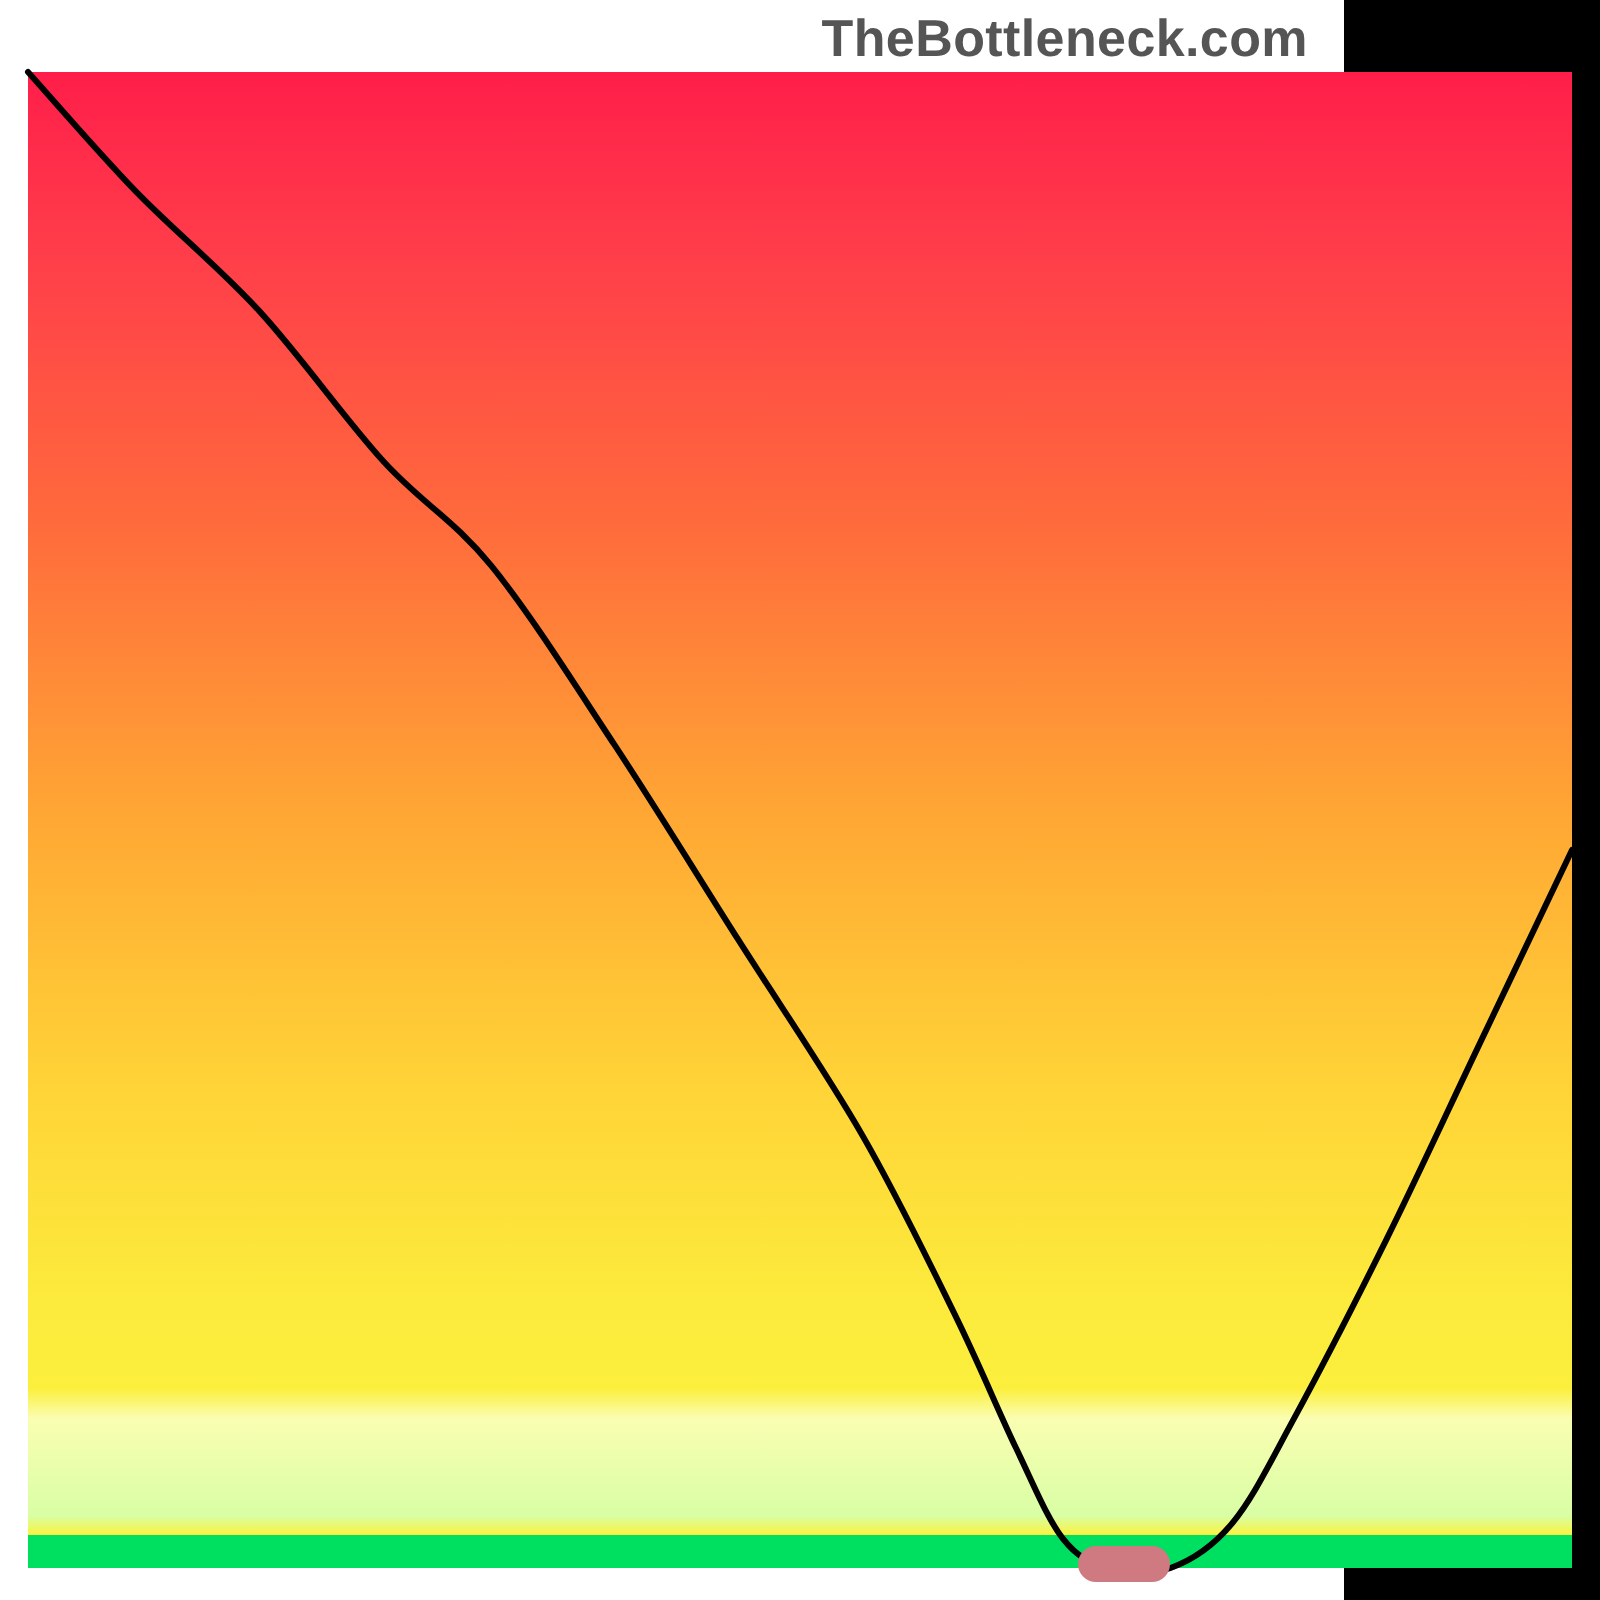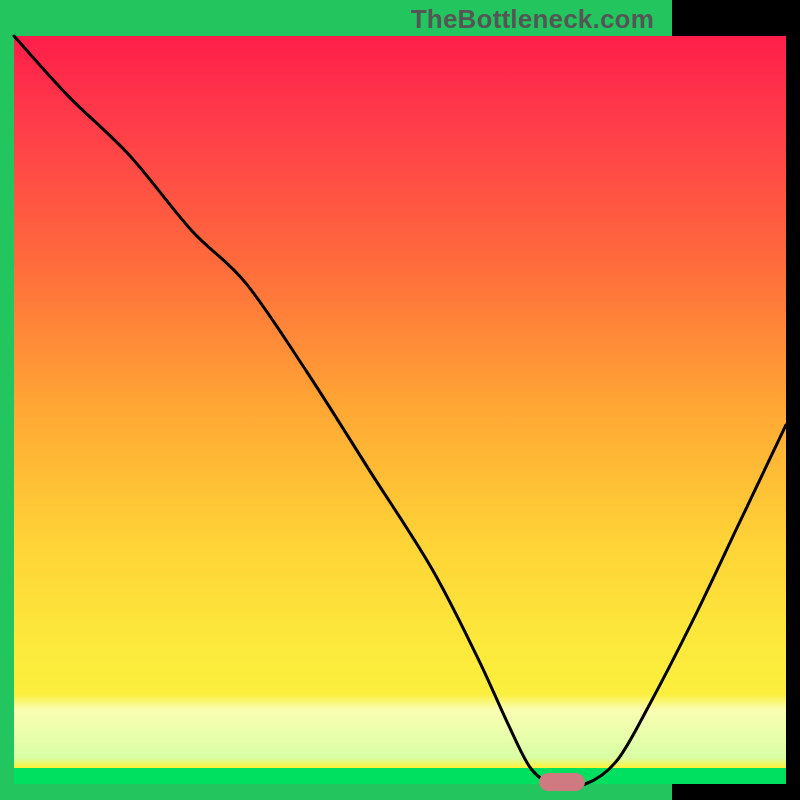--- a/index.html
+++ b/index.html
@@ -8,21 +8,21 @@
     width: 800px;
     height: 800px;
     background: #000;
     overflow: hidden;
     font-family: Arial, Helvetica, sans-serif;
   }
   .frame {
     position: relative;
     width: 672px;
     height: 800px;
-    background: #22c55e;
+    background: #ffffff;
   }
   .watermark {
     position: absolute;
     top: 4px;
     right: 18px;
     color: #555;
     font-size: 26px;
     font-weight: 600;
     user-select: none;
     letter-spacing: 0.2px;

